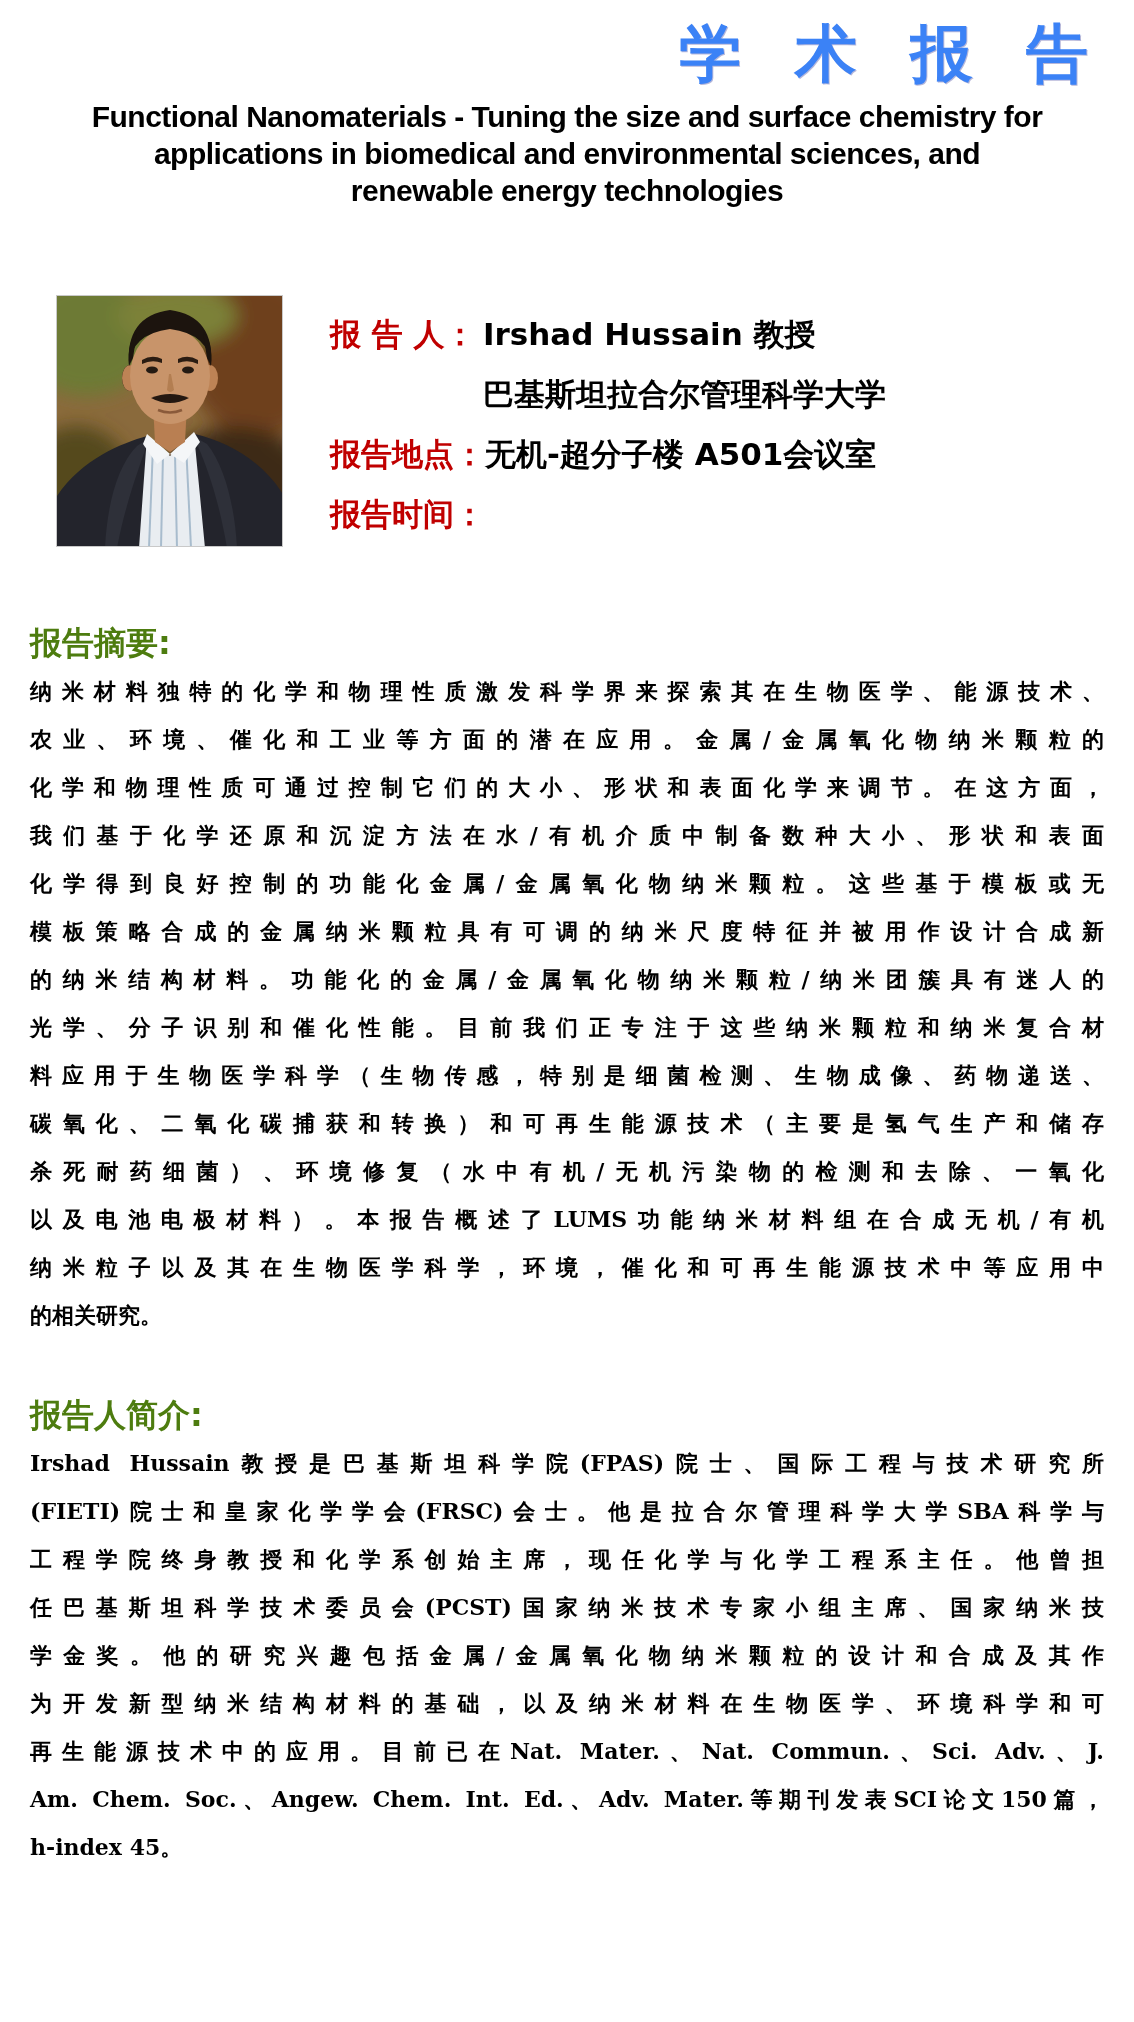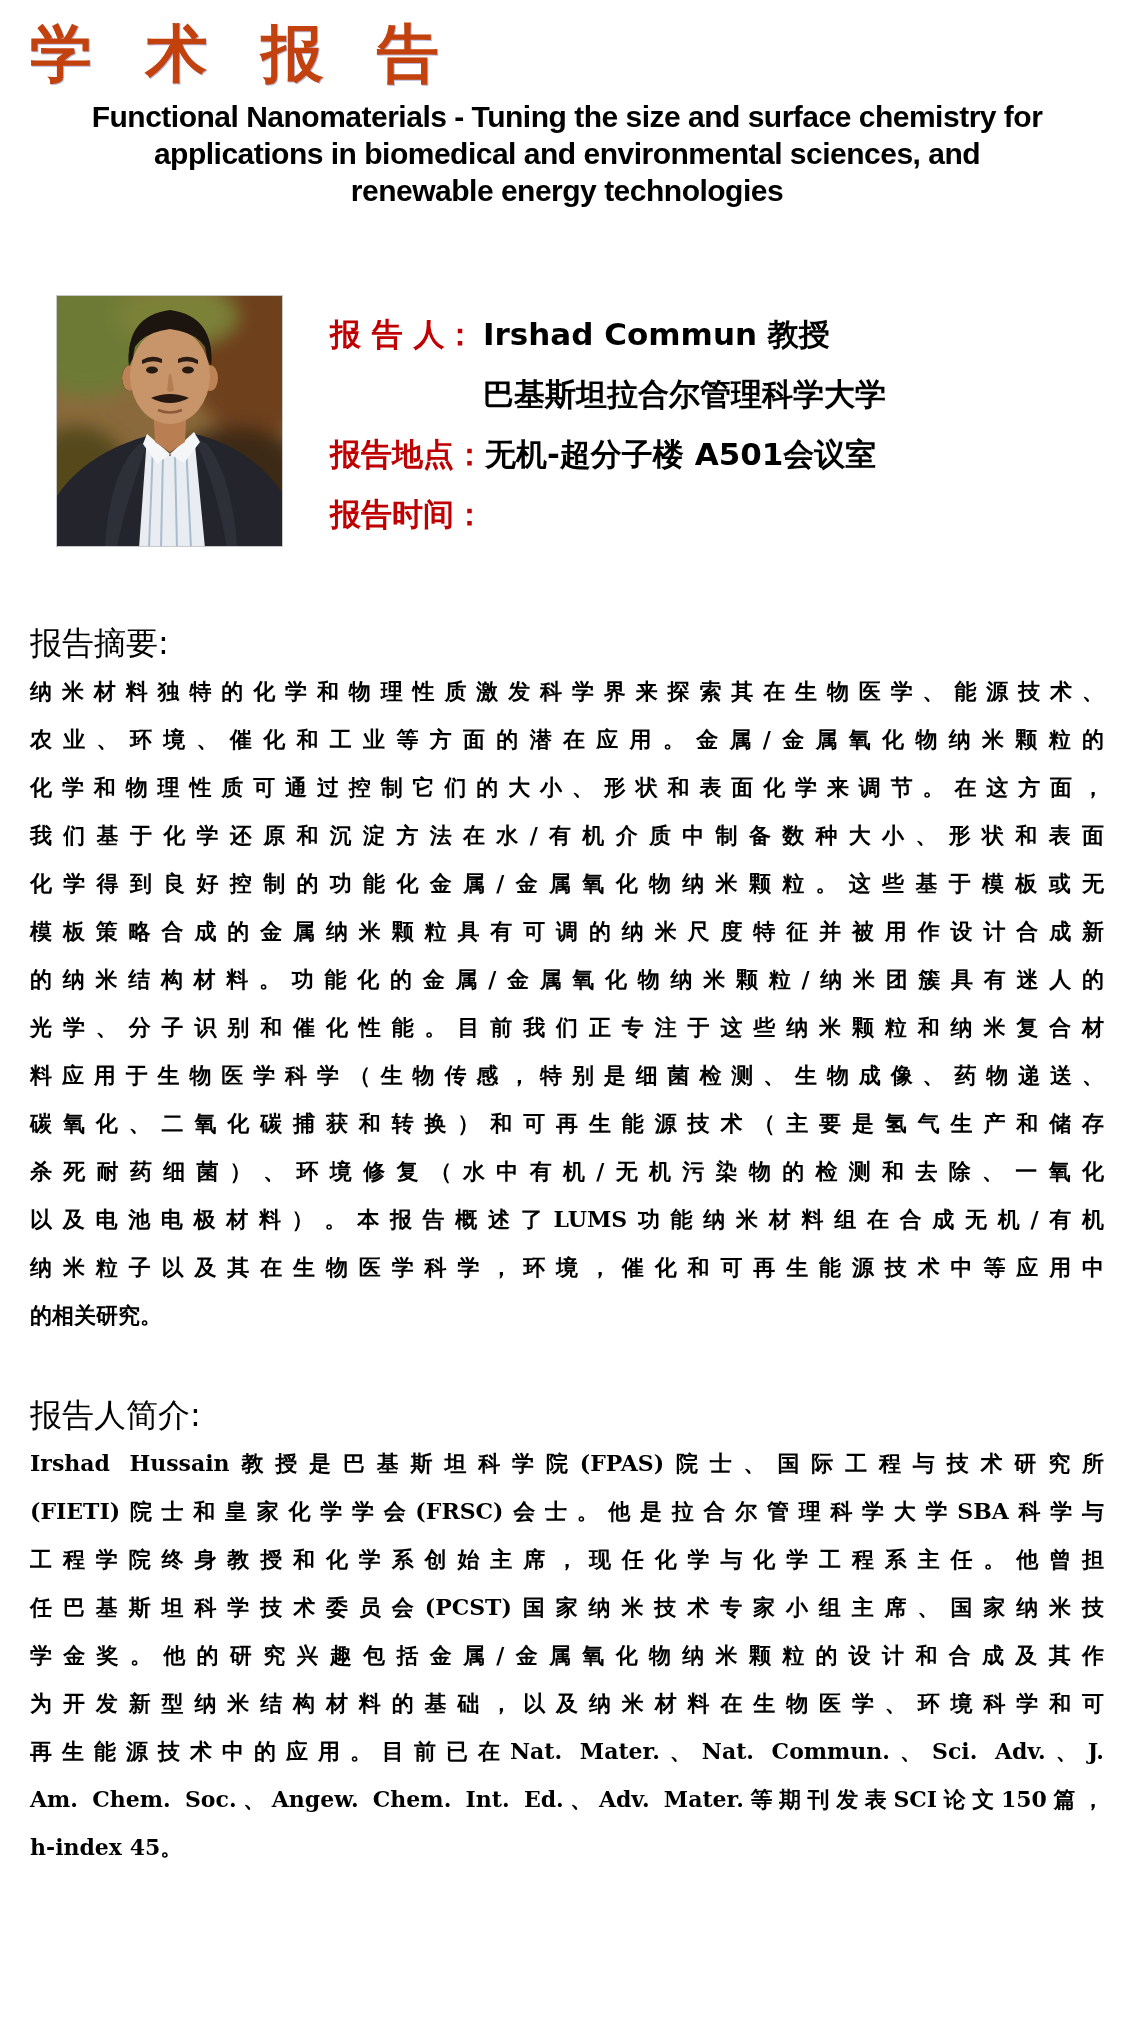--- a/index.html
+++ b/index.html
@@ -7,27 +7,27 @@
   body {
     width: 1134px;
     min-height: 2022px;
     margin: 0 auto;
     font-family: "DejaVu Sans", "Liberation Sans", sans-serif;
     color: #000000;
   }
   .page { padding: 14px 30px 20px 30px; }
 
   .title-cn {
-    text-align: left;
+    text-align: right;
     font-family: "DejaVu Serif", "Liberation Serif", serif;
     font-weight: bold;
     font-size: 62px;
     line-height: 80px;
     letter-spacing: 16px;
-    color: #c2410c;
+    color: #3b82f6;
     text-shadow: 1px 1px 0 rgba(46,49,146,0.35);
   }
 
   .title-en { margin-top: 4px; }
   .title-en-line {
     text-align: center;
     font-family: "Liberation Sans", "DejaVu Sans", sans-serif;
     font-weight: bold;
     font-size: 30px;
     line-height: 37px;
@@ -70,22 +70,22 @@
   }
   .info-value {
     font-weight: bold;
     font-size: 31px;
     line-height: 39px;
     color: #000;
   }
 
   .sec-heading {
     margin-top: 70px;
-    color: #000000;
-    font-weight: normal;
+    color: #4d7c0f;
+    font-weight: bold;
     font-size: 32px;
     line-height: 44px;
   }
   .bio-heading { margin-top: 54px; }
 
   .para { margin-top: 2px; }
   .jline {
     font-family: "DejaVu Serif", "Liberation Serif", serif;
     font-size: 22px;
     line-height: 48px;
@@ -169,21 +169,21 @@
 
         <path d="M94,102 Q113,94 132,102 Q113,112 94,102 Z" fill="#241811"></path>
 
         <path d="M101,114 Q113,119 125,114" stroke="#8a5a3a" stroke-width="2.5" fill="none"></path>
       </svg>
     </div>
     <div class="info-rows">
 
     <div class="info-row">
         <span class="info-label">报 告 人：</span>
-        <span class="info-value">Irshad Commun 教授</span>
+        <span class="info-value">Irshad Hussain 教授</span>
       </div>
         <div class="info-row">
         <span class="info-label"></span>
         <span class="info-value">巴基斯坦拉合尔管理科学大学</span>
       </div>
         <div class="info-row">
         <span class="info-label">报告地点：</span>
         <span class="info-value">无机-超分子楼 A501会议室</span>
       </div>
         <div class="info-row last">

